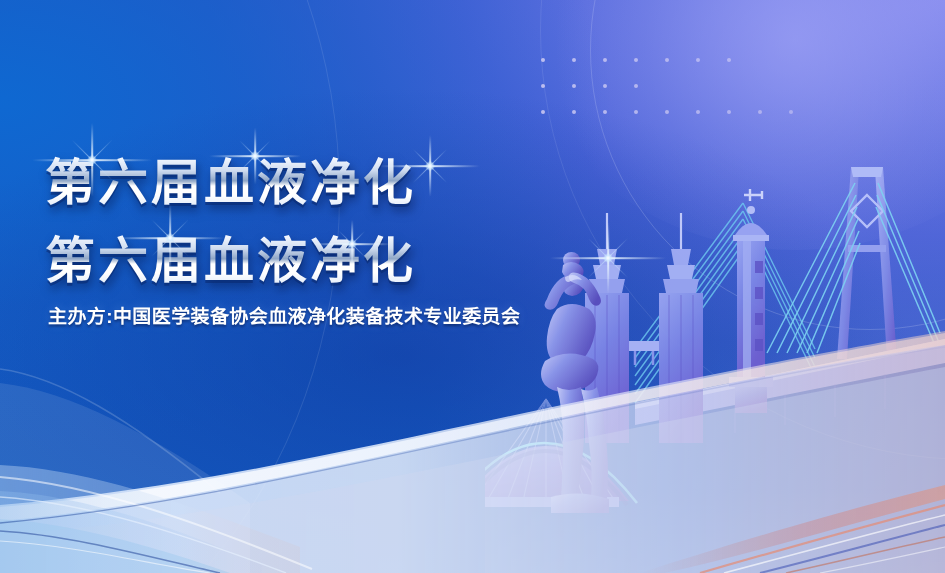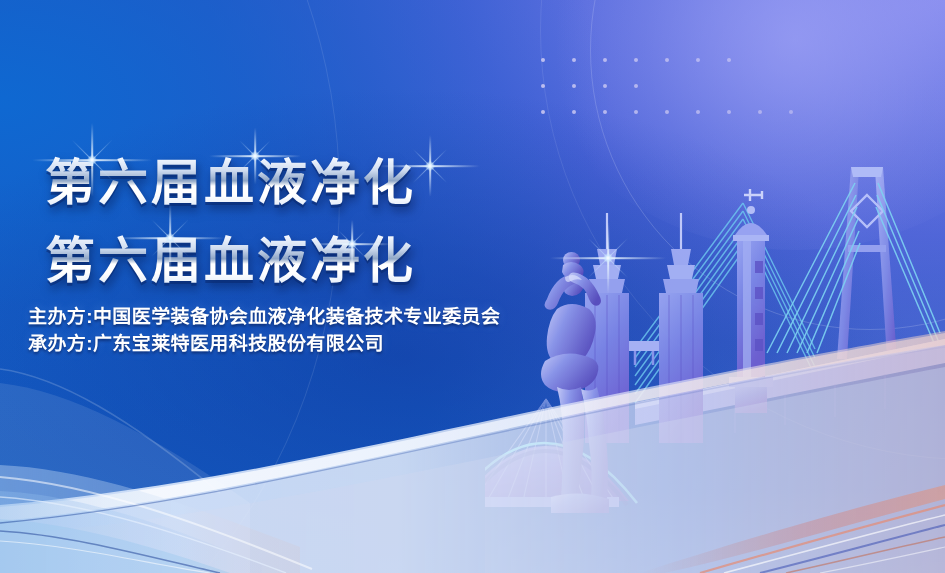--- a/index.html
+++ b/index.html
@@ -85,21 +85,21 @@
   .spark .v{width:1.6px;transform:translate(-50%,-50%);
     background:linear-gradient(180deg,rgba(255,255,255,0) 0%,rgba(233,245,255,.95) 50%,rgba(255,255,255,0) 100%);}
   .spark .d1,.spark .d2{
     position:absolute;left:50%;top:50%;height:1px;
     background:linear-gradient(90deg,rgba(255,255,255,0) 0%,rgba(200,228,255,.65) 50%,rgba(255,255,255,0) 100%);
   }
   .spark .d1{transform:translate(-50%,-50%) rotate(45deg);}
   .spark .d2{transform:translate(-50%,-50%) rotate(-45deg);}
 
   
-  #subtitle-block{position:absolute;left:28px;top:303px;}
+  #subtitle-block{position:absolute;left:48px;top:303px;}
   .subtitle{
     font-size:19px;line-height:27px;font-weight:700;letter-spacing:.4px;
     color:#ffffff;white-space:nowrap;
     text-shadow:0 2px 3px rgba(6,30,90,.75), 0 0 10px rgba(120,180,255,.30);
   }
 </style>
 </head>
 <body>
 
 <div id="stage">
@@ -419,16 +419,15 @@
         <span class="h" style="width:116px"></span>
         <span class="v" style="height:71.92px"></span>
         <span class="d1" style="width:55.68px"></span>
         <span class="d2" style="width:55.68px"></span>
         <span class="core"></span>
       </div>
     </div>
 
   <div id="subtitle-block">
     <div class="subtitle">主办方:中国医学装备协会血液净化装备技术专业委员会</div>
-    <div class="subtitle">承办方:广东宝莱特医用科技股份有限公司</div>
   </div>
 
 </div>
 
 </body></html>

